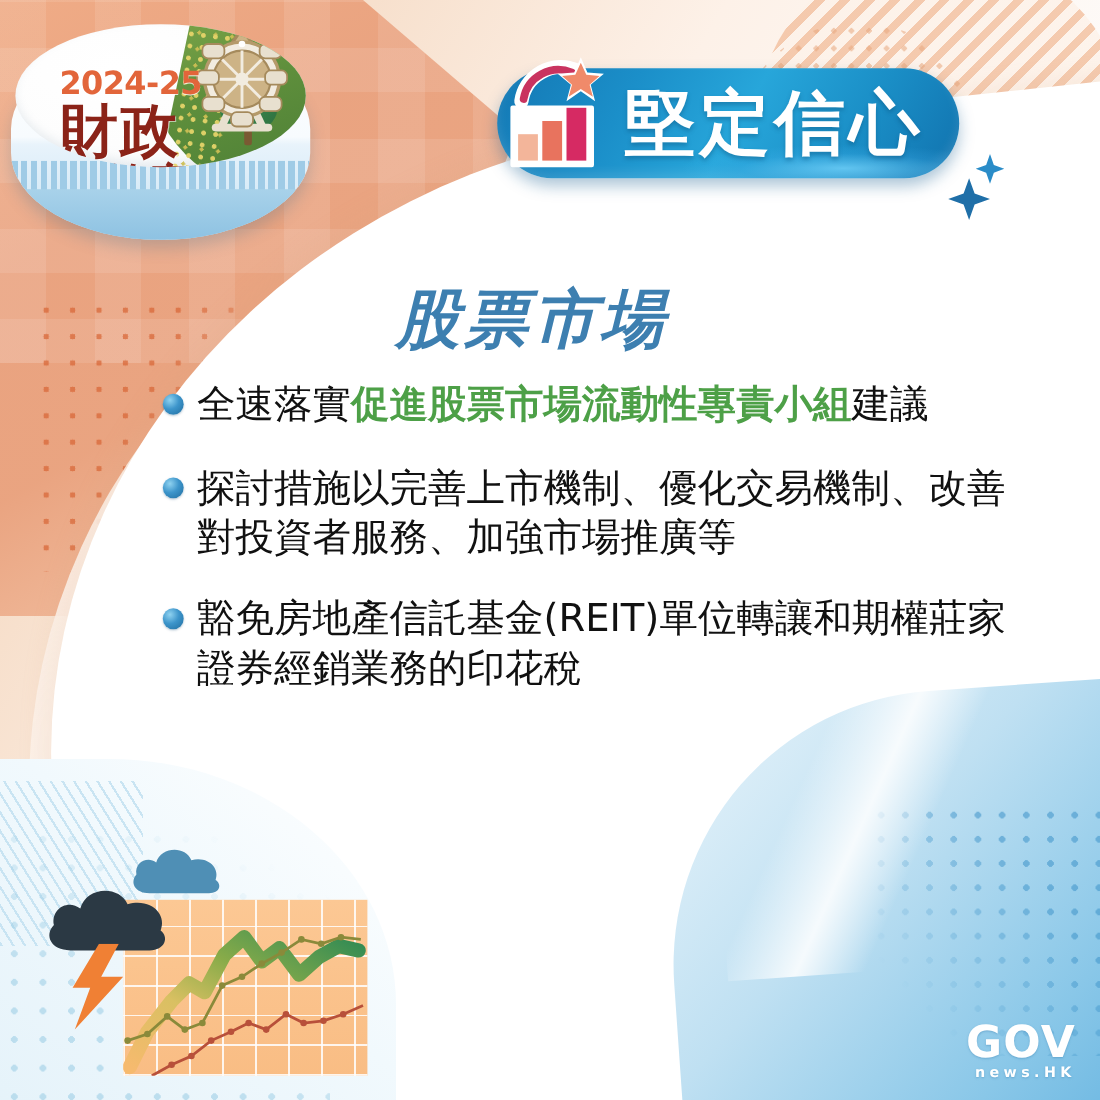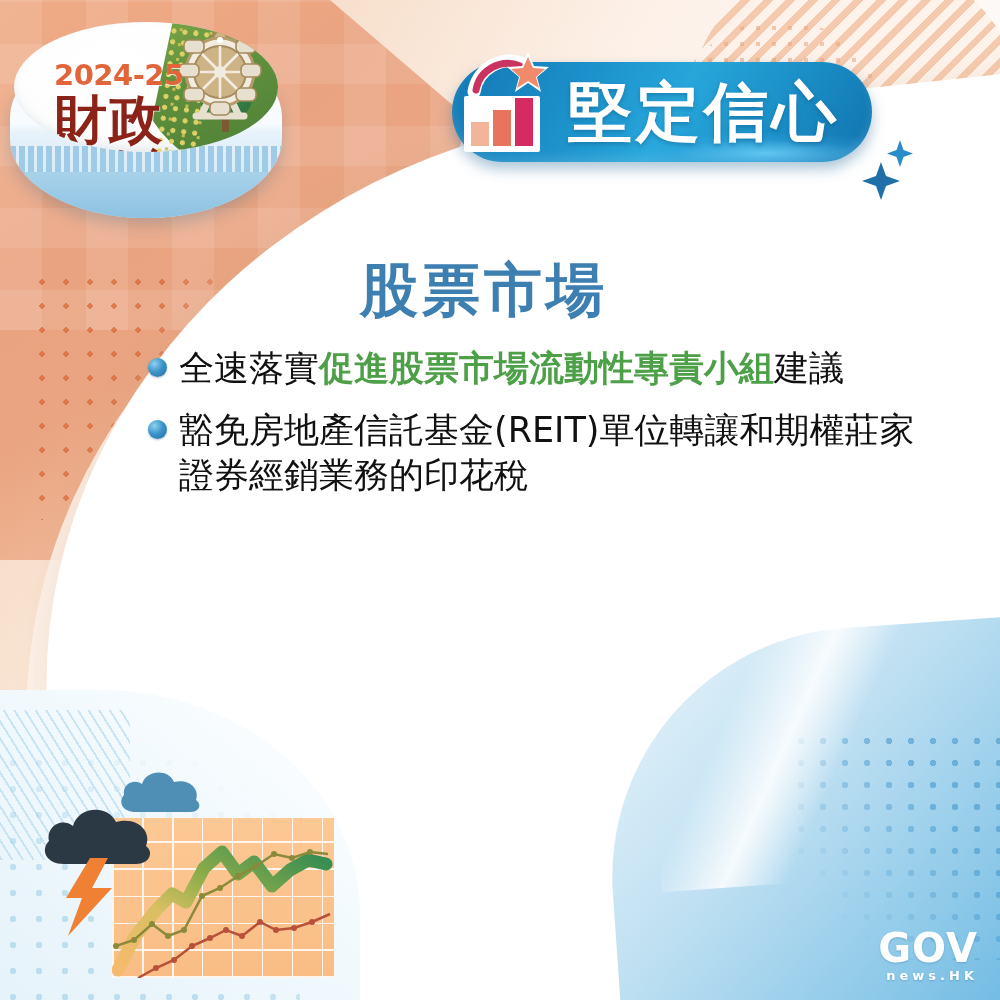--- a/index.html
+++ b/index.html
@@ -191,35 +191,36 @@
     text-shadow:0 2px 4px rgba(8,70,110,.35);
   }
   .badge-icon { position:absolute; left:-12px; top:-22px; width:120px; height:122px; }
   .sparkles { position:absolute; left:402px; top:70px; width:70px; height:70px; }
 
   
   .section-title {
     position:absolute; left:360px; top:252px;
     font-size:58px; font-weight:bold; color:#3d7fb0; letter-spacing:4px;
     text-shadow:0 1px 1px rgba(255,255,255,.7);
+    font-style:italic;
   }
   .bullets { position:absolute; left:148px; top:346px; width:780px; }
   .bullet-row { display:flex; align-items:flex-start; margin-bottom:24px; }
   .bullet-dot {
     flex:0 0 auto; width:19px; height:19px; margin-top:12px; margin-right:12px;
     border-radius:50%;
     background:radial-gradient(circle at 34% 30%, #8fd2f0 0%, #3d95cb 45%, #1f6c9e 100%);
     box-shadow:0 1px 2px rgba(30,80,120,.35);
   }
   .bullet-text {
     font-size:35px; line-height:1.30; color:#111111; letter-spacing:0px;
     font-family:"DejaVu Sans","Liberation Sans",sans-serif;
   }
   .hl { color:#4da047; font-weight:bold; }
-  .bullet-row.r1 { margin-bottom:16px; }
+  .bullet-row.r1 { margin-bottom:30px; }
   .bullet-row.r2 { margin-bottom:30px; }
   .bullet-row.r3 { margin-bottom:28px; }
 
   
   .illus { position:absolute; left:18px; top:760px; width:330px; height:230px; }
   .illus-chart {
     position:absolute; left:94px; top:58px; width:222px; height:160px;
     background:linear-gradient(180deg,#fcc894,#f9bd84);
     background-image:
       repeating-linear-gradient(90deg, rgba(255,255,255,.85) 0 1.5px, transparent 1.5px 30px),
@@ -342,20 +343,24 @@
     </svg>
   </div>
 
   <div class="section-title">股票市場</div>
 
   <div class="bullets">
     <div class="bullet-row r1">
       <div class="bullet-dot"></div>
       <div class="bullet-text"><span>全速落實</span><span class="hl">促進股票市場流動性專責小組</span><span>建議</span></div>
     </div>
+    <div class="bullet-row r3">
+      <div class="bullet-dot"></div>
+      <div class="bullet-text"><span>探討措施以完善上市機制、優化交易機制、改善對投資者服務、加強市場推廣等</span></div>
+    </div>
     <div class="bullet-row">
       <div class="bullet-dot"></div>
       <div class="bullet-text"><span>豁免房地產信託基金(REIT)單位轉讓和期權莊家證券經銷業務的印花稅</span></div>
     </div>
   </div>
 
   <div class="illus">
     <div class="illus-chart"></div>
     <svg style="position:absolute;left:94px;top:58px;" width="222" height="160" viewBox="0 0 222 160">
       <defs>

